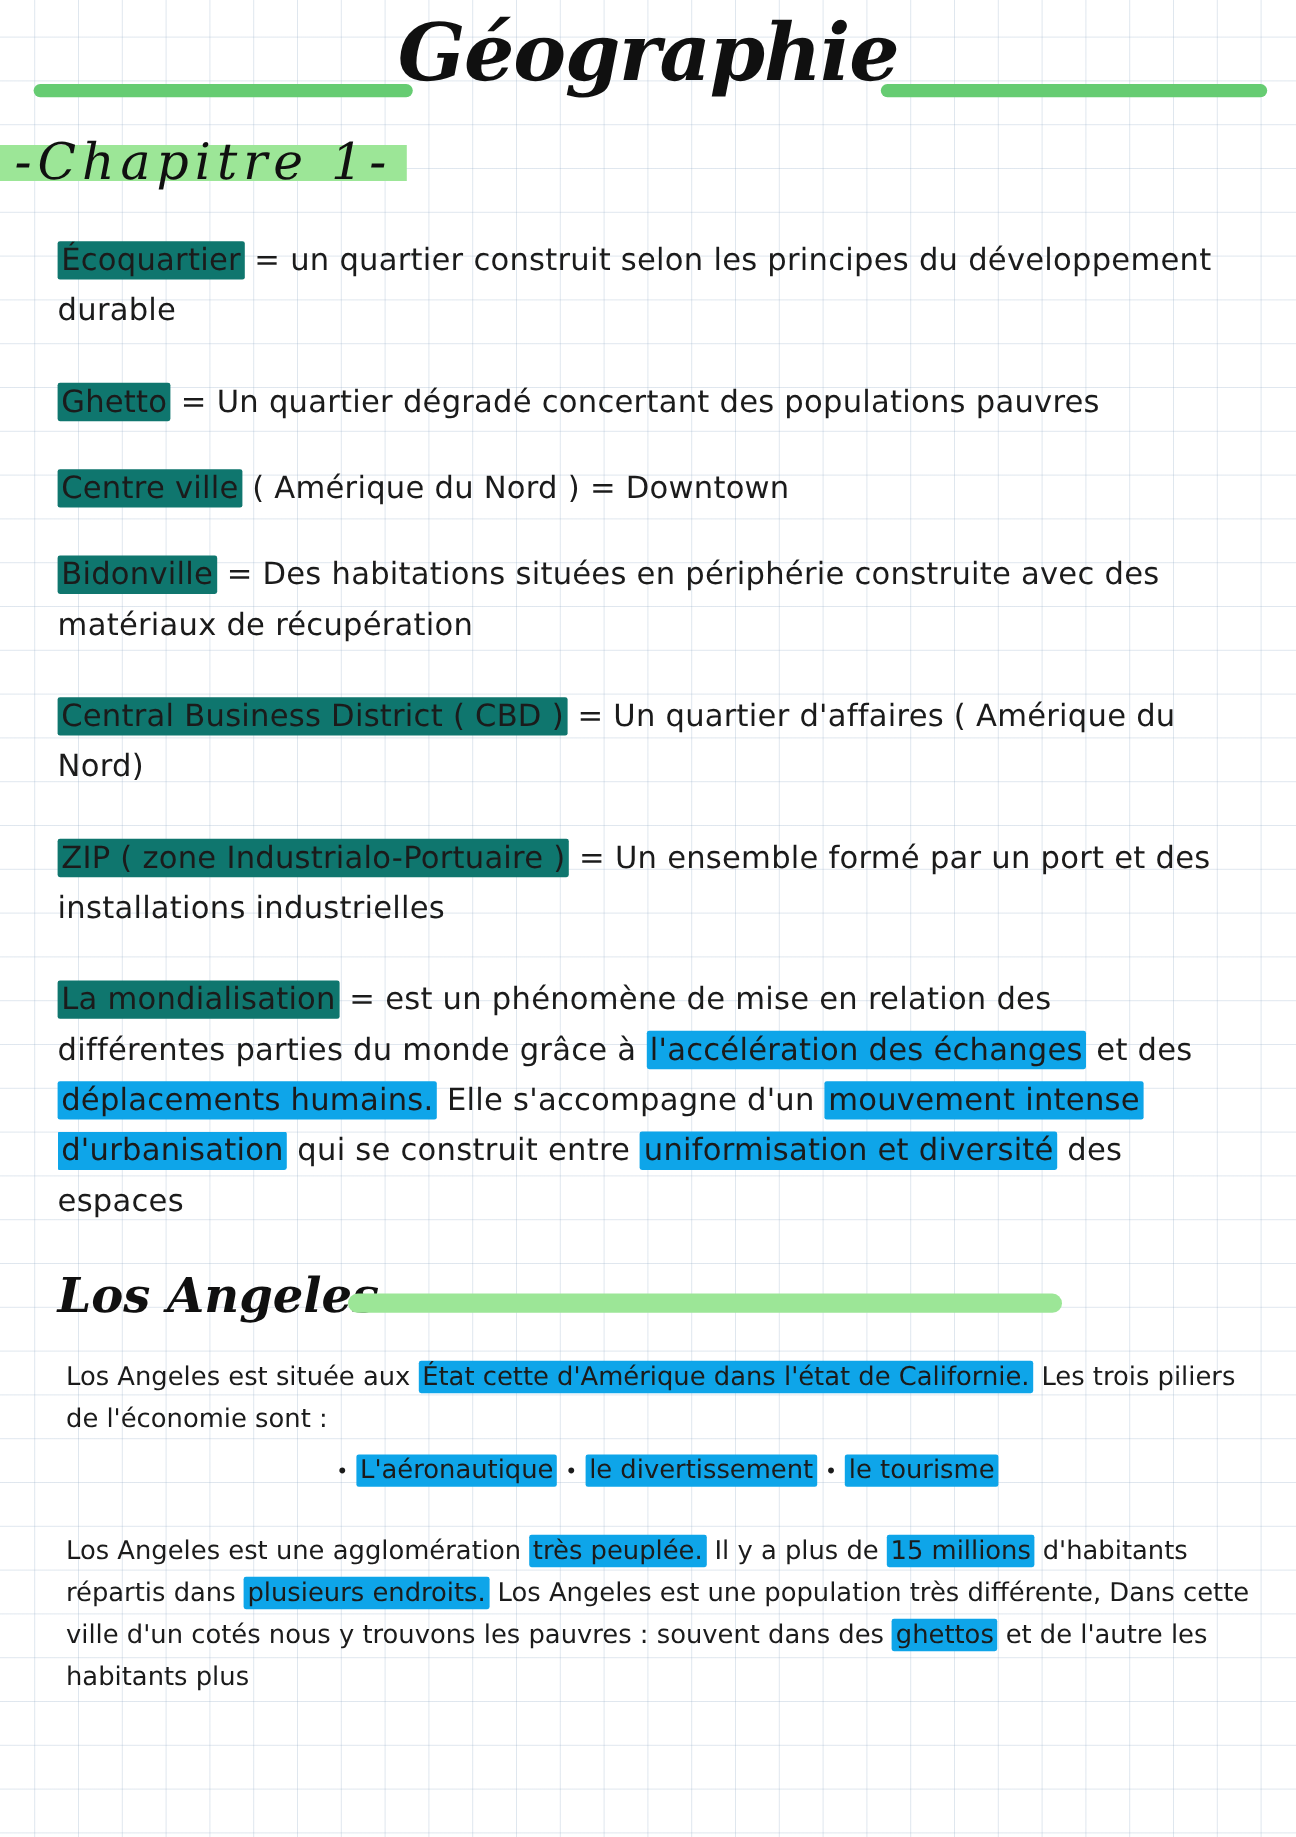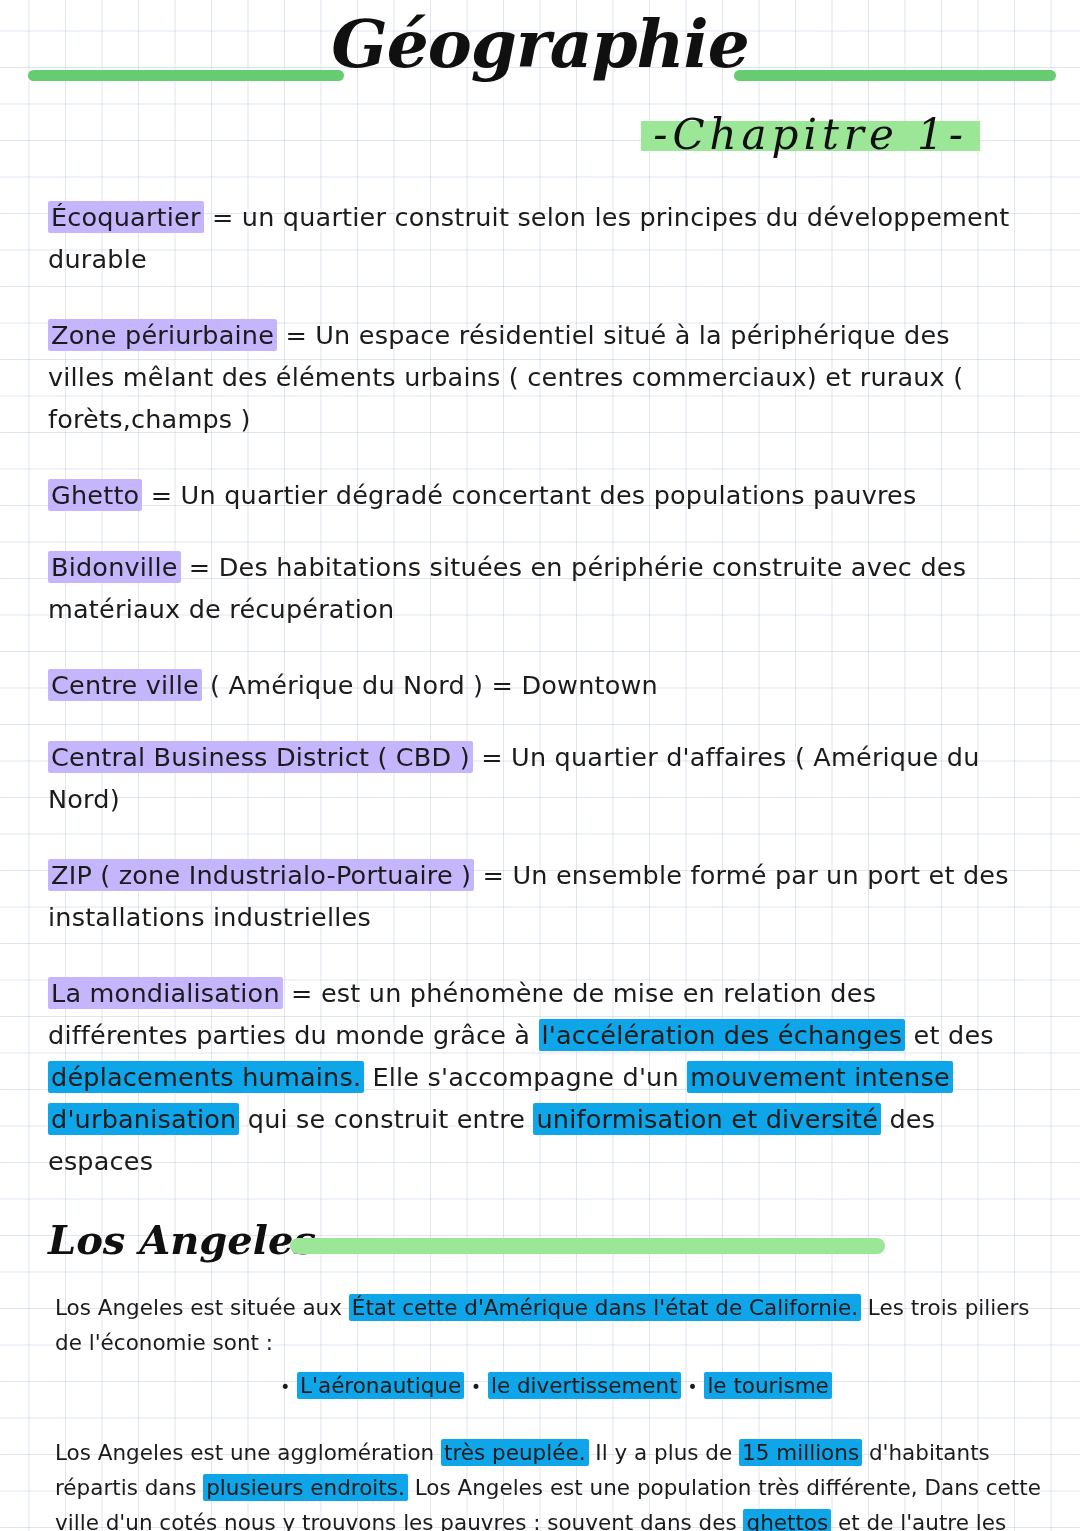--- a/index.html
+++ b/index.html
@@ -67,22 +67,22 @@
     font-weight: bold;
     font-size: 66px;
     letter-spacing: -1px;
     color: #101010;
     line-height: 1.05;
   }
   .doc-subtitle-wrap {
     position: absolute;
     top: 110px;
     left: 0;
-    width: 980px;
-    text-align: right;
+    width: 856px;
+    text-align: left;
   }
   .doc-subtitle {
     display: inline-block;
     font-family: "DejaVu Serif", serif;
     font-style: italic;
     font-size: 42px;
     letter-spacing: 5px;
     color: #101010;
     background: linear-gradient(to bottom, rgba(255,255,255,0) 22%, #9ce697 22%, #9ce697 84%, rgba(255,255,255,0) 84%);
     padding: 0 12px;
@@ -99,21 +99,21 @@
     margin: 0 0 34px 0;
     padding: 0 60px 0 48px;
     font-size: 25.5px;
     line-height: 42px;
     color: #1b1b1b;
     letter-spacing: 0.2px;
   }
   .entry.tight { margin-bottom: 30px; }
 
   .hl {
-    background: #c4b5fd;
+    background: #0f766e;
     padding: 1px 3px;
     border-radius: 2px;
     box-decoration-break: clone;
     -webkit-box-decoration-break: clone;
   }
   .hl-soft {
     background: #0ea5e9;
     padding: 1px 3px;
     border-radius: 2px;
     box-decoration-break: clone;
@@ -181,34 +181,31 @@
       <span class="doc-subtitle">-Chapitre 1-</span>
     </div>
   </div>
 
   <div class="content">
 
     <p class="entry">
       <span class="hl">Écoquartier</span><span> = un quartier construit selon les principes du développement durable</span>
     </p>
 
-    <p class="entry">
-      <span class="hl">Zone périurbaine</span><span> = Un espace résidentiel situé à la périphérique des villes mêlant des éléments urbains ( centres commerciaux) et ruraux ( forèts,champs )</span>
-    </p>
 
     <p class="entry tight">
       <span class="hl">Ghetto</span><span> = Un quartier dégradé concertant des populations pauvres</span>
     </p>
 
-    <p class="entry">
-      <span class="hl">Bidonville</span><span> = Des habitations situées en périphérie construite avec des matériaux de récupération</span>
-    </p>
-
     <p class="entry tight">
       <span class="hl">Centre ville</span><span> ( Amérique du Nord ) = Downtown</span>
+    </p>
+
+    <p class="entry">
+      <span class="hl">Bidonville</span><span> = Des habitations situées en périphérie construite avec des matériaux de récupération</span>
     </p>
 
     <p class="entry">
       <span class="hl">Central Business District ( CBD )</span><span> = Un quartier d'affaires ( Amérique du Nord)</span>
     </p>
 
     <p class="entry">
       <span class="hl">ZIP ( zone Industrialo-Portuaire )</span><span> = Un ensemble formé par un port et des installations industrielles</span>
     </p>
 

